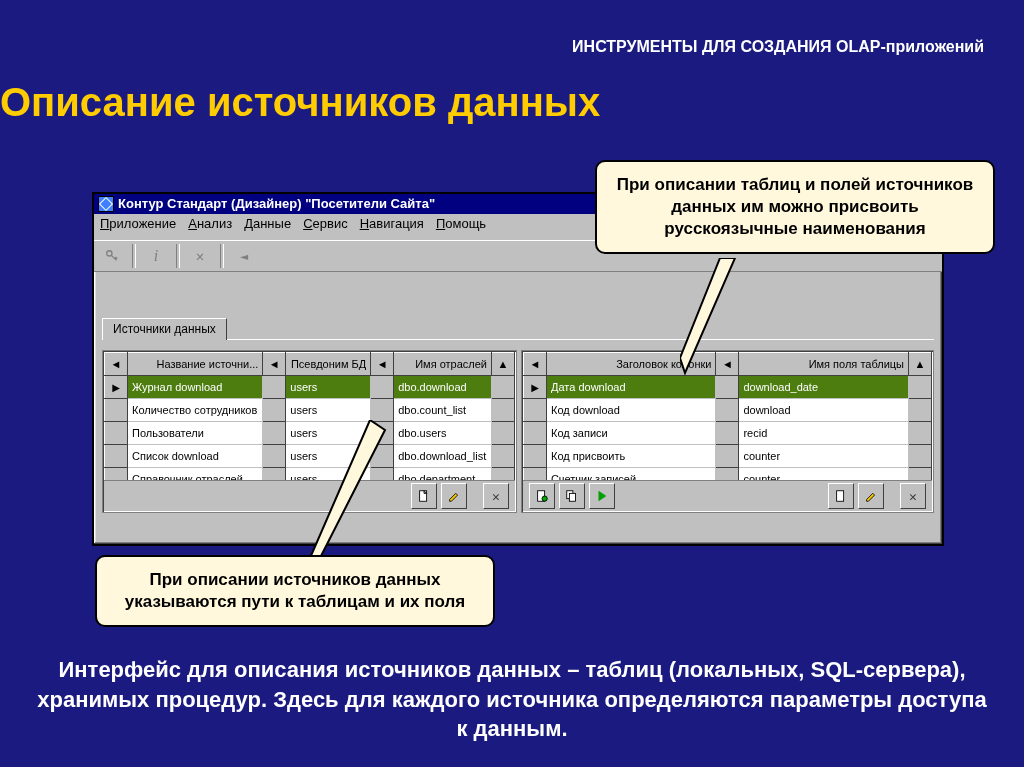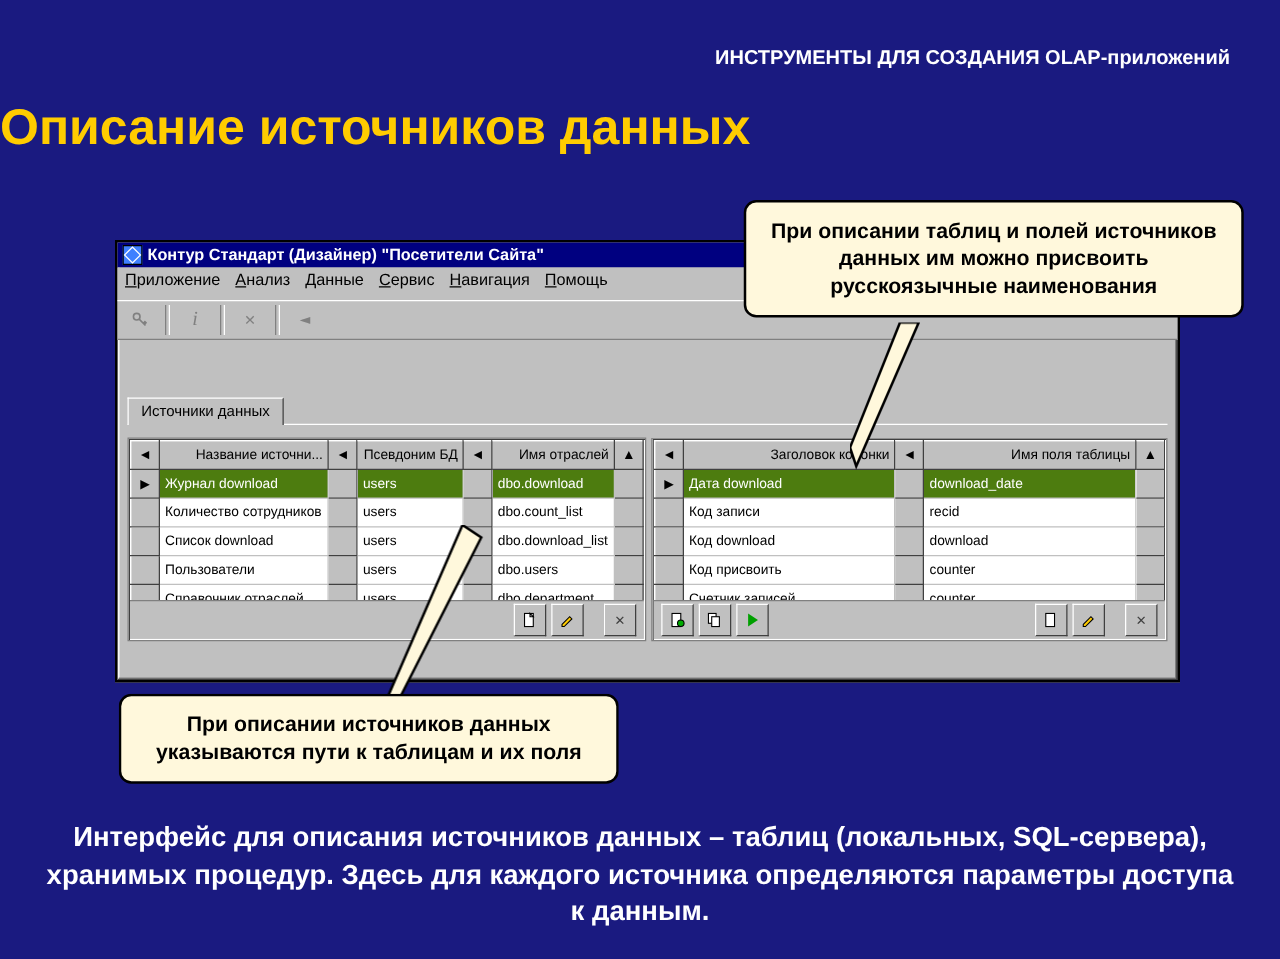--- a/index.html
+++ b/index.html
@@ -117,34 +117,34 @@
             <td class="rowhead"></td>
             <td>Количество сотрудников</td>
                   <td class="rowhead"></td>
             <td>users</td>
                   <td class="rowhead"></td>
             <td>dbo.count_list</td>
                   <td class="rowhead"></td>
           </tr>
           <tr>
             <td class="rowhead"></td>
+            <td>Пользователи</td>
+                  <td class="rowhead"></td>
+            <td>users</td>
+                  <td class="rowhead"></td>
+            <td>dbo.users</td>
+                  <td class="rowhead"></td>
+          </tr>
+          <tr>
+            <td class="rowhead"></td>
             <td>Список download</td>
                   <td class="rowhead"></td>
             <td>users</td>
                   <td class="rowhead"></td>
             <td>dbo.download_list</td>
-                  <td class="rowhead"></td>
-          </tr>
-          <tr>
-            <td class="rowhead"></td>
-            <td>Пользователи</td>
-                  <td class="rowhead"></td>
-            <td>users</td>
-                  <td class="rowhead"></td>
-            <td>dbo.users</td>
                   <td class="rowhead"></td>
           </tr>
           <tr>
             <td class="rowhead"></td>
             <td>Справочник отраслей</td>
                   <td class="rowhead"></td>
             <td>users</td>
                   <td class="rowhead"></td>
             <td>dbo.department</td>
                   <td class="rowhead"></td>
@@ -182,30 +182,30 @@
           </tr>
           <tr class="selected">
             <td class="rowhead">▶</td>
             <td>Дата download</td>
                   <td class="rowhead"></td>
             <td>download_date</td>
                   <td class="rowhead"></td>
           </tr>
           <tr>
                   <td class="rowhead"></td>
+            <td>Код download</td>
+                  <td class="rowhead"></td>
+            <td>download</td>
+                  <td class="rowhead"></td>
+          </tr>
+          <tr>
+                  <td class="rowhead"></td>
             <td>Код записи</td>
                   <td class="rowhead"></td>
             <td>recid</td>
-                  <td class="rowhead"></td>
-          </tr>
-          <tr>
-                  <td class="rowhead"></td>
-            <td>Код download</td>
-                  <td class="rowhead"></td>
-            <td>download</td>
                   <td class="rowhead"></td>
           </tr>
           <tr>
                   <td class="rowhead"></td>
             <td>Код присвоить</td>
                   <td class="rowhead"></td>
             <td>counter</td>
                   <td class="rowhead"></td>
           </tr>
           <tr>

